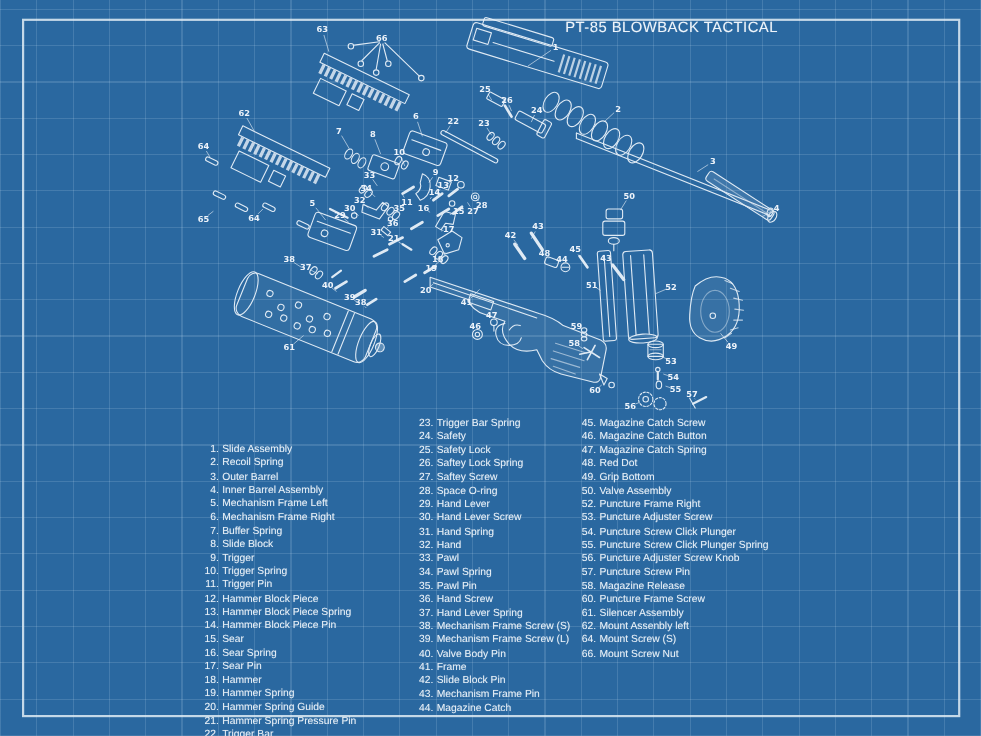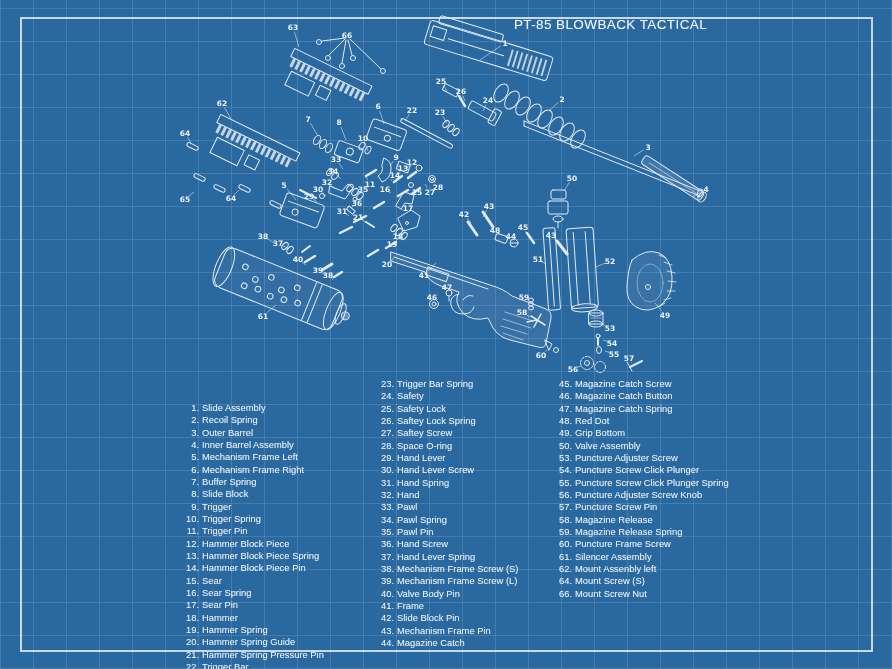--- a/index.html
+++ b/index.html
@@ -22,21 +22,21 @@
     text-align:center;white-space:nowrap;
     text-shadow:0 0 1px rgba(255,255,255,0.35);
   }
   .col{
     position:absolute;top:378px;
     color:#e9f1f8;font-size:9.4px;
     text-shadow:0 0 1px rgba(255,255,255,0.3);
   }
   #col1{left:183px;width:178px;margin-top:24px;}
   #col2{left:378px;width:176px;}
-  #col3{left:556px;width:195px;}
+  #col3{left:526px;width:195px;}
   .row{line-height:12.34px;height:12.34px;white-space:nowrap;}
   .num{display:inline-block;width:16px;text-align:right;margin-right:3px;}
   svg{position:absolute;left:0;top:0;}
   #drawing{stroke:#dfeaf4;fill:none;stroke-width:1;stroke-linejoin:round;stroke-linecap:round;}
   #callouts text{fill:#edf3fa;font:bold 7.5px "DejaVu Sans", sans-serif;text-anchor:middle;stroke:none;}
   #callouts line{stroke:rgba(237,243,250,0.78);stroke-width:0.7;}
 </style>
 </head>
 <body>
 
@@ -476,27 +476,27 @@
       <div class="row"><span class="num">43.</span><span class="nm">Mechanism Frame Pin</span></div>
       <div class="row"><span class="num">44.</span><span class="nm">Magazine Catch</span></div>
     </div>
   <div id="col3" class="col">
       <div class="row"><span class="num">45.</span><span class="nm">Magazine Catch Screw</span></div>
       <div class="row"><span class="num">46.</span><span class="nm">Magazine Catch Button</span></div>
       <div class="row"><span class="num">47.</span><span class="nm">Magazine Catch Spring</span></div>
       <div class="row"><span class="num">48.</span><span class="nm">Red Dot</span></div>
       <div class="row"><span class="num">49.</span><span class="nm">Grip Bottom</span></div>
       <div class="row"><span class="num">50.</span><span class="nm">Valve Assembly</span></div>
+      <div class="row"><span class="num">52.</span><span class="nm">Puncture Frame Right</span></div>
       <div class="row"><span class="num">53.</span><span class="nm">Puncture Adjuster Screw</span></div>
       <div class="row"><span class="num">54.</span><span class="nm">Puncture Screw Click Plunger</span></div>
       <div class="row"><span class="num">55.</span><span class="nm">Puncture Screw Click Plunger Spring</span></div>
       <div class="row"><span class="num">56.</span><span class="nm">Puncture Adjuster Screw Knob</span></div>
       <div class="row"><span class="num">57.</span><span class="nm">Puncture Screw Pin</span></div>
       <div class="row"><span class="num">58.</span><span class="nm">Magazine Release</span></div>
-      <div class="row"><span class="num">59.</span><span class="nm">Magazine Release Spring</span></div>
       <div class="row"><span class="num">60.</span><span class="nm">Puncture Frame Screw</span></div>
       <div class="row"><span class="num">61.</span><span class="nm">Silencer Assembly</span></div>
       <div class="row"><span class="num">62.</span><span class="nm">Mount Assenbly left</span></div>
       <div class="row"><span class="num">64.</span><span class="nm">Mount Screw (S)</span></div>
       <div class="row"><span class="num">66.</span><span class="nm">Mount Screw Nut</span></div>
     </div>
 
 </div>
 
 </body></html>

